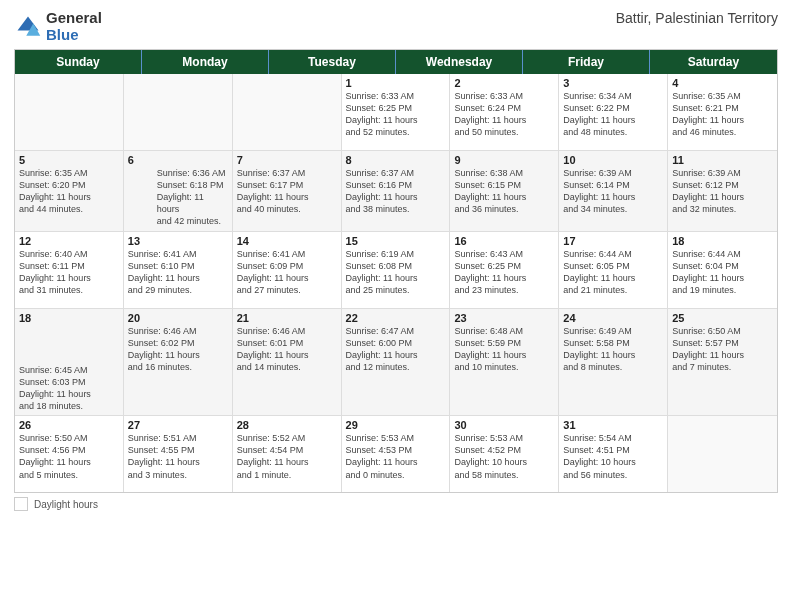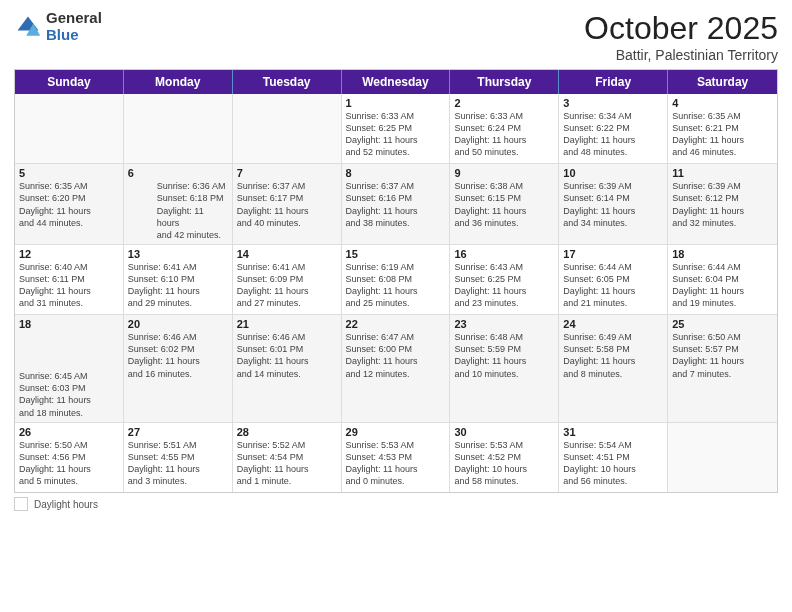--- a/index.html
+++ b/index.html
@@ -60,22 +60,22 @@
       color: #444;
     }
     .calendar {
       flex: 1;
       display: flex;
       flex-direction: column;
       border: 1px solid #ccc;
     }
     .cal-header {
       display: grid;
-      grid-template-columns: repeat(7, 1fr);
-      background: #4c1d95;
+      grid-template-columns: repeat(6, 1fr);
+      background: #14532d;
     }
     .cal-header-cell {
       color: #fff;
       font-size: 12px;
       font-weight: bold;
       padding: 5px 4px;
       text-align: center;
       border-right: 1px solid #5a90cc;
     }
     .cal-header-cell:last-child { border-right: none; }
@@ -140,32 +140,30 @@
       <svg class="logo-icon" viewBox="0 0 32 32">
         <polygon points="16,4 28,20 4,20" fill="#2e6db4"></polygon>
         <polygon points="22,12 30,26 14,26" fill="#5aaedf"></polygon>
       </svg>
       <div class="logo-text">
         <span class="logo-general">General</span>
         <span class="logo-blue">Blue</span>
       </div>
     </div>
     <div class="title-block">
-      <div class="month-title">October 2025</div>
       <div class="location">Battir, Palestinian Territory</div>
     </div>
   </div>
 
   <div class="calendar">
     <div class="cal-header">
     <div class="cal-header-cell">Sunday</div>
         <div class="cal-header-cell">Monday</div>
         <div class="cal-header-cell">Tuesday</div>
         <div class="cal-header-cell">Wednesday</div>
-        <div class="cal-header-cell">Thursday</div>
         <div class="cal-header-cell">Friday</div>
         <div class="cal-header-cell">Saturday</div>
       </div>
     <div class="cal-body">
     <div class="cal-row">
           <div class="cal-cell empty"></div>
           <div class="cal-cell empty"></div>
           <div class="cal-cell empty"></div>
           <div class="cal-cell">
             <span class="day-num">1</span>

